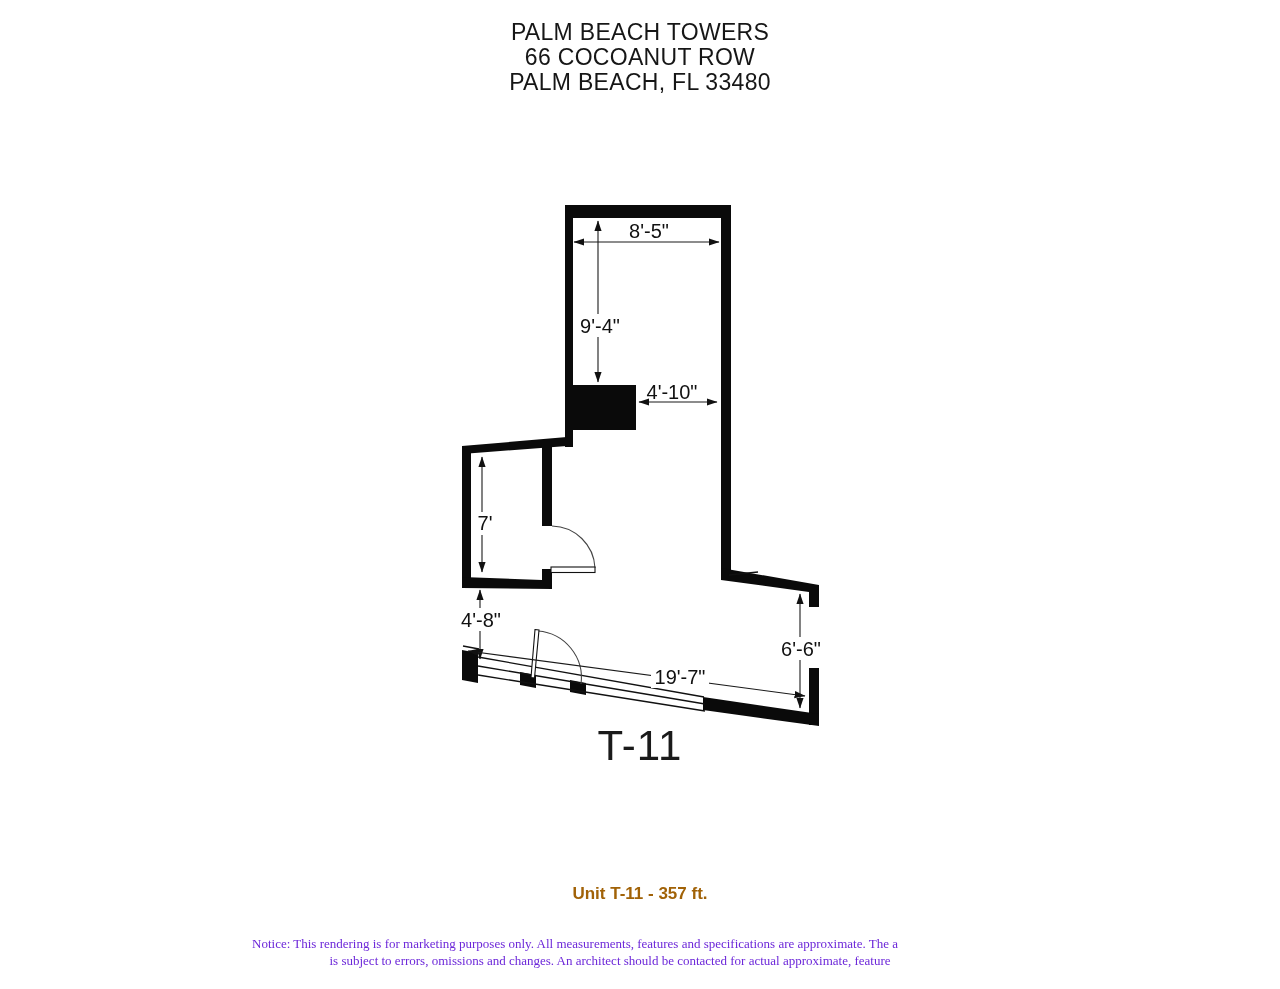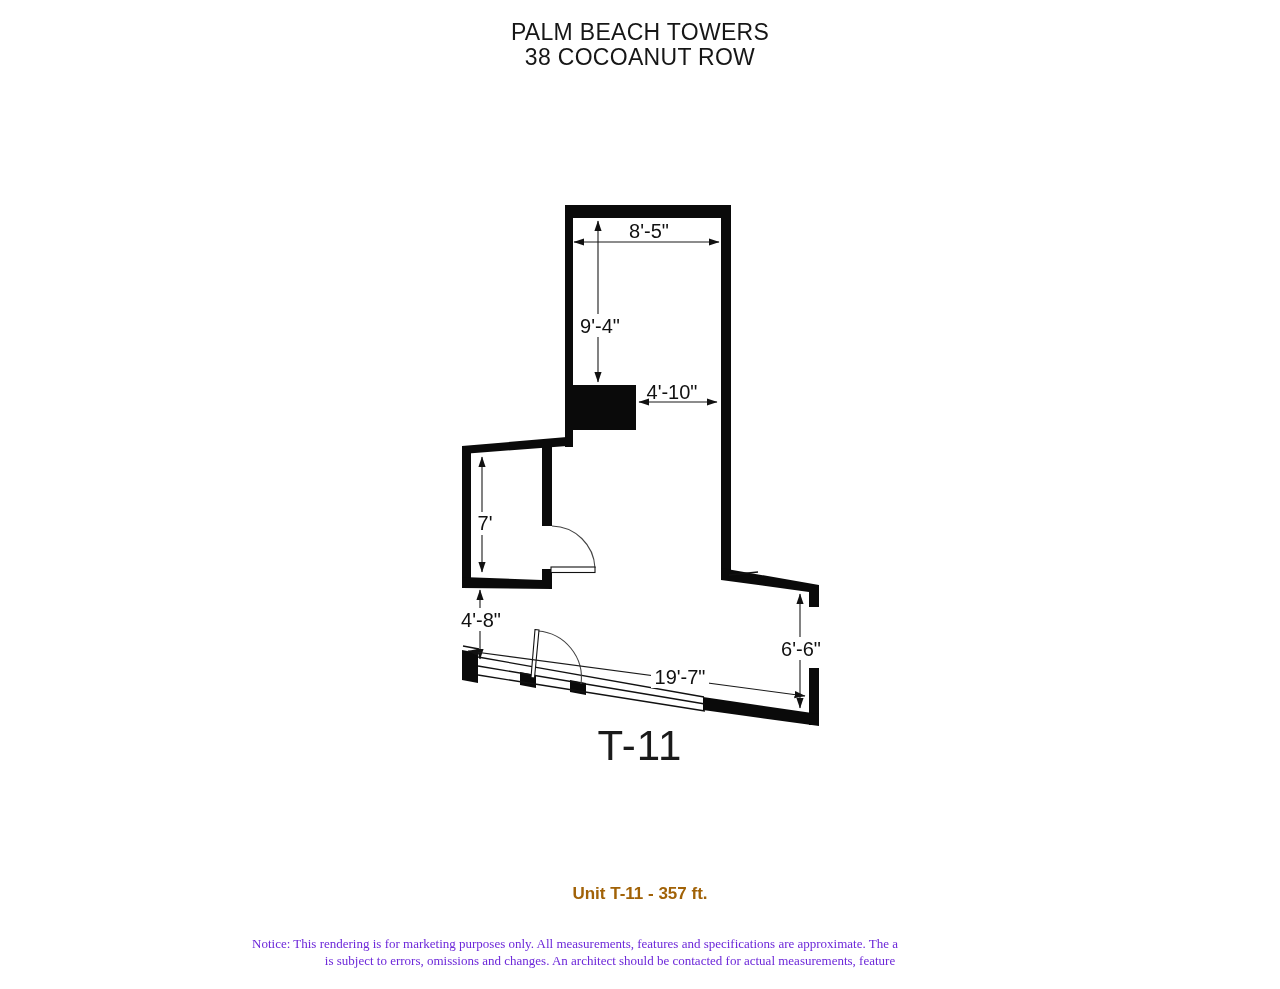--- a/index.html
+++ b/index.html
@@ -36,21 +36,22 @@
   svg text{
     font-family:"Liberation Sans",sans-serif;
     font-size:20px;fill:#111;
   }
 </style>
 </head>
 <body>
 
 <div class="header">
   <div>PALM BEACH TOWERS</div>
-  <div>38 COCOANUT ROW</div>
+  <div>66 COCOANUT ROW</div>
+  <div>PALM BEACH, FL 33480</div>
 </div>
 
 <svg class="plan-svg" width="1280" height="989" viewBox="0 0 1280 989" xmlns="http://www.w3.org/2000/svg">
   <defs>
     <marker id="arr" viewBox="0 0 10 8" markerWidth="11" markerHeight="9" refX="9.5" refY="4" orient="auto-start-reverse" markerUnits="userSpaceOnUse">
       <path d="M0,0.6 L10,4 L0,7.4 Z" fill="#111"></path>
     </marker>
   </defs>
 
   <g fill="#0a0a0a" stroke="none">
@@ -112,13 +113,13 @@
     <text x="680" y="684">19'-7"</text>
     <text x="801" y="656">6'-6"</text>
   </g>
 </svg>
 
 <div class="t11-label">T-11</div>
 
 <div class="unit-info">Unit T-11 - 357 ft.</div>
 
 <div class="notice-line notice-1">Notice: This rendering is for marketing purposes only. All measurements, features and specifications are approximate. The a</div>
-<div class="notice-line notice-2">is subject to errors, omissions and changes. An architect should be contacted for actual measurements, feature</div>
+<div class="notice-line notice-2">is subject to errors, omissions and changes. An architect should be contacted for actual approximate, feature</div>
 
 </body></html>

